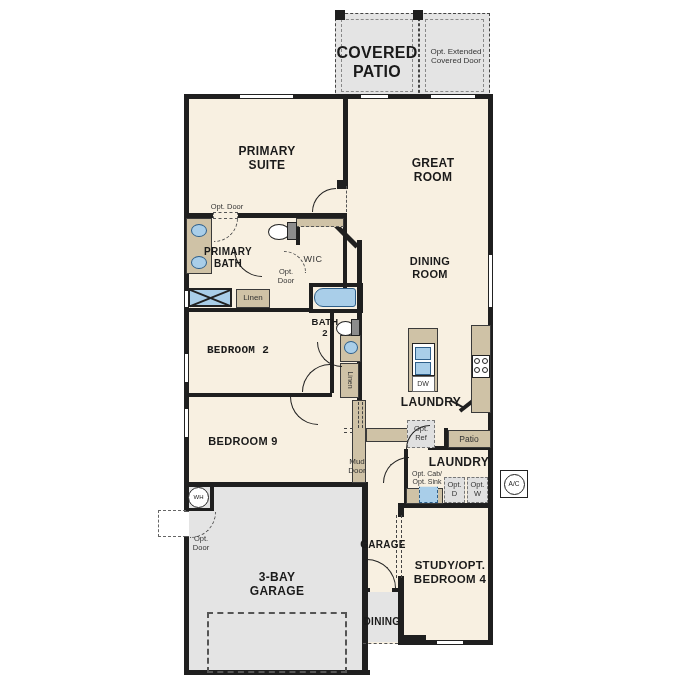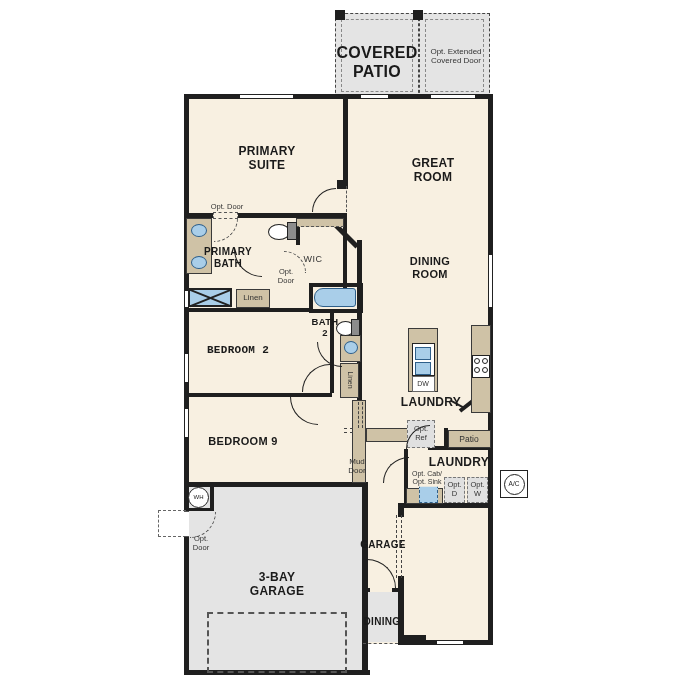--- a/index.html
+++ b/index.html
@@ -190,15 +190,17 @@
 D</div>
   <div class="lbl small" style="left:477.5px;top:490px;font-size:7.5px;">Opt.
 W</div>
   <div class="lbl" style="left:514px;top:484px;font-size:6.5px;">A/C</div>
   <div class="lbl" style="left:198.5px;top:497.5px;font-size:6px;">WH</div>
   <div class="lbl small" style="left:201px;top:544px;font-size:7.5px;">Opt.
 Door</div>
   <div class="lbl room" style="left:383px;top:545px;font-size:10px;">GARAGE</div>
   <div class="lbl room" style="left:277px;top:584px;font-size:12px;">3-BAY
 GARAGE</div>
+  <div class="lbl room" style="left:450px;top:573px;font-size:11.5px;">STUDY/OPT.
+BEDROOM 4</div>
   <div class="lbl room" style="left:382px;top:622px;font-size:10px;">DINING</div>
 
 </div>
 
 </body></html>

